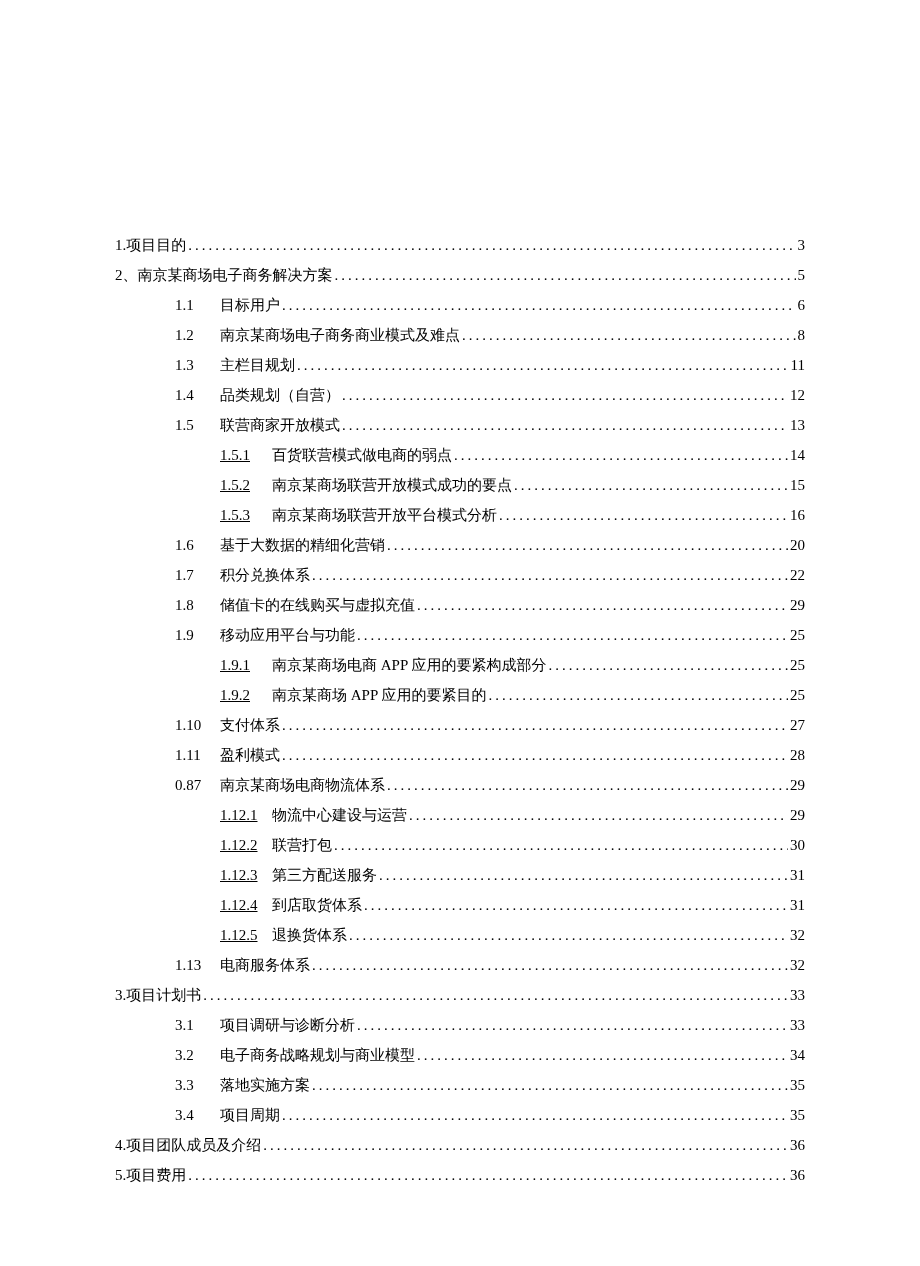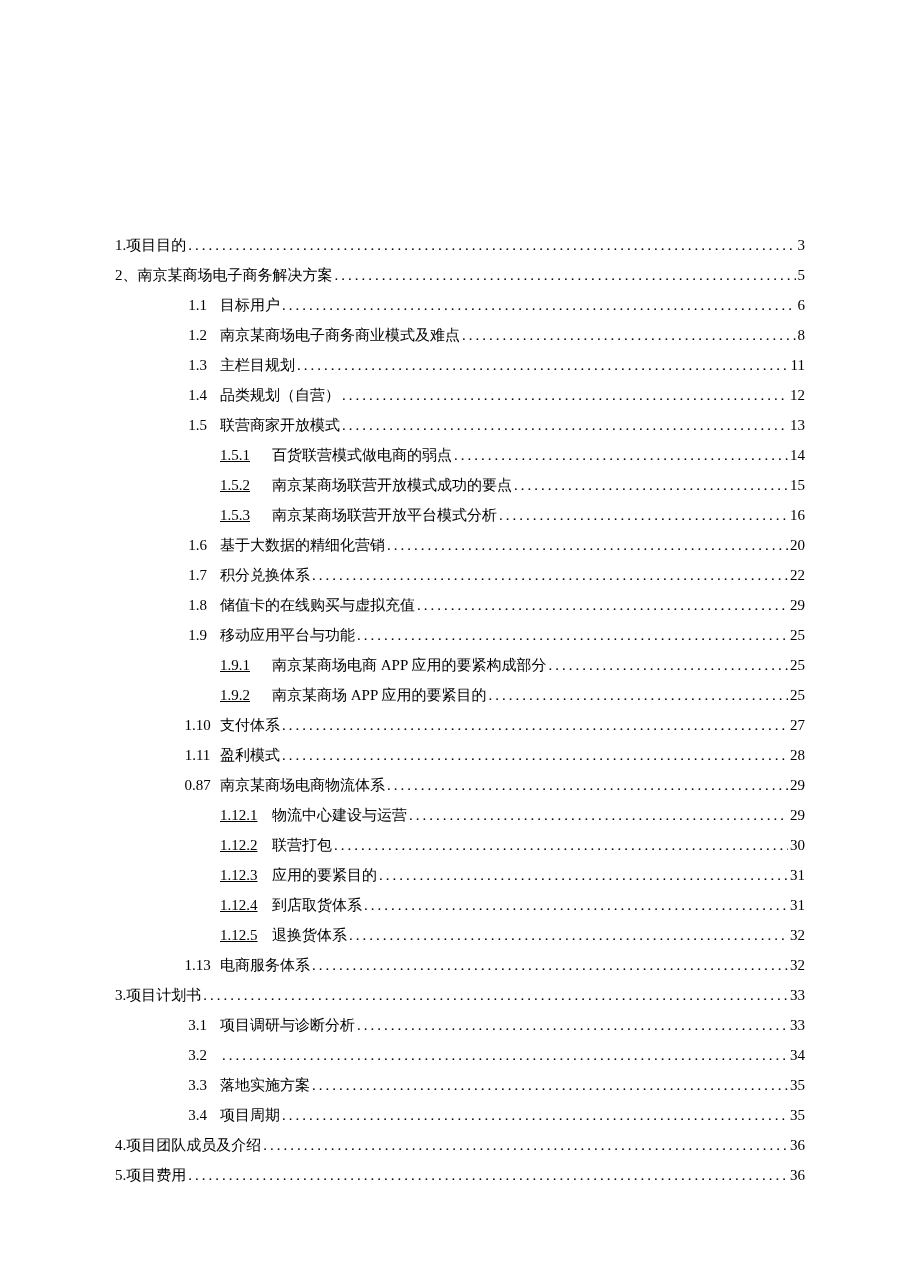--- a/index.html
+++ b/index.html
@@ -33,21 +33,21 @@
     letter-spacing: 3px;
     margin: 0 2px;
   }
   .toc-dots::after {
     content: "..........................................................................................................................................................";
   }
   .toc-page {
     flex-shrink: 0;
   }
   .indent-0 { padding-left: 0; }
-  .indent-1 { padding-left: 60px; text-align: center; }
+  .indent-1 { padding-left: 60px; }
   .indent-2 { padding-left: 105px; }
   .indent-1 .toc-num { min-width: 45px; display: inline-block; }
   .indent-2 .toc-num { min-width: 52px; display: inline-block; text-decoration: underline; }
 </style>
 </head>
 <body>
 
 <div class="page">
   <div id="toc-container">
       <div class="toc-entry indent-0">
@@ -193,21 +193,21 @@
       <div class="toc-entry indent-2">
         <span class="toc-num">1.12.2</span>
         <span> </span>
         <span class="toc-title">联营打包</span>
         <span class="toc-dots"></span>
         <span class="toc-page">30</span>
       </div>
       <div class="toc-entry indent-2">
         <span class="toc-num">1.12.3</span>
         <span> </span>
-        <span class="toc-title">应用的要紧目的</span>
+        <span class="toc-title">第三方配送服务</span>
         <span class="toc-dots"></span>
         <span class="toc-page">31</span>
       </div>
       <div class="toc-entry indent-2">
         <span class="toc-num">1.12.4</span>
         <span> </span>
         <span class="toc-title">到店取货体系</span>
         <span class="toc-dots"></span>
         <span class="toc-page">31</span>
       </div>
@@ -235,20 +235,21 @@
       <div class="toc-entry indent-1">
         <span class="toc-num">3.1</span>
         <span></span>
         <span class="toc-title">项目调研与诊断分析</span>
         <span class="toc-dots"></span>
         <span class="toc-page">33</span>
       </div>
       <div class="toc-entry indent-1">
         <span class="toc-num">3.2</span>
         <span></span>
+        <span class="toc-title">电子商务战略规划与商业模型</span>
         <span class="toc-dots"></span>
         <span class="toc-page">34</span>
       </div>
       <div class="toc-entry indent-1">
         <span class="toc-num">3.3</span>
         <span></span>
         <span class="toc-title">落地实施方案</span>
         <span class="toc-dots"></span>
         <span class="toc-page">35</span>
       </div>

